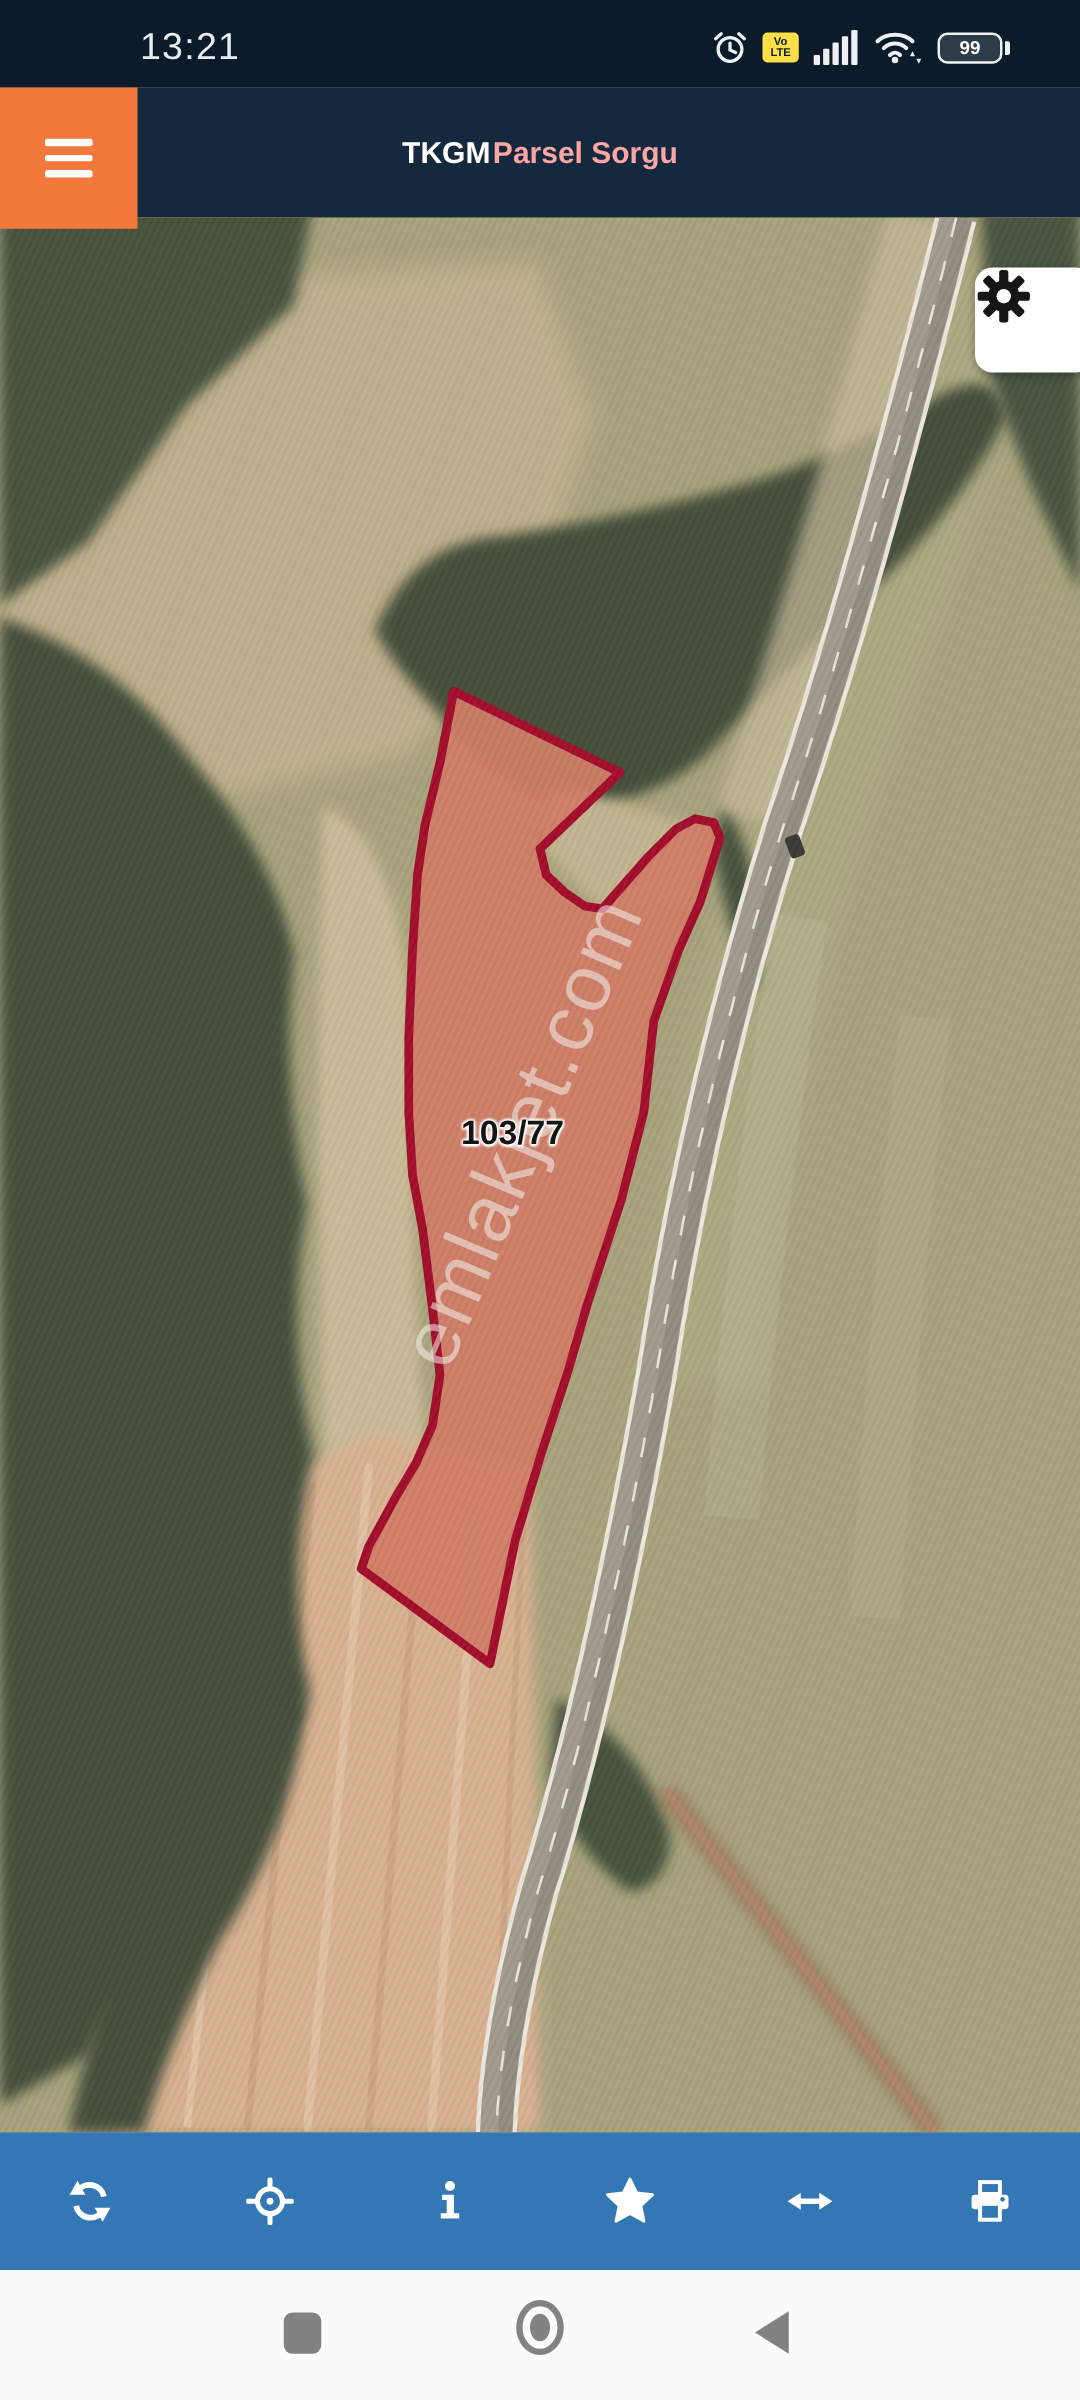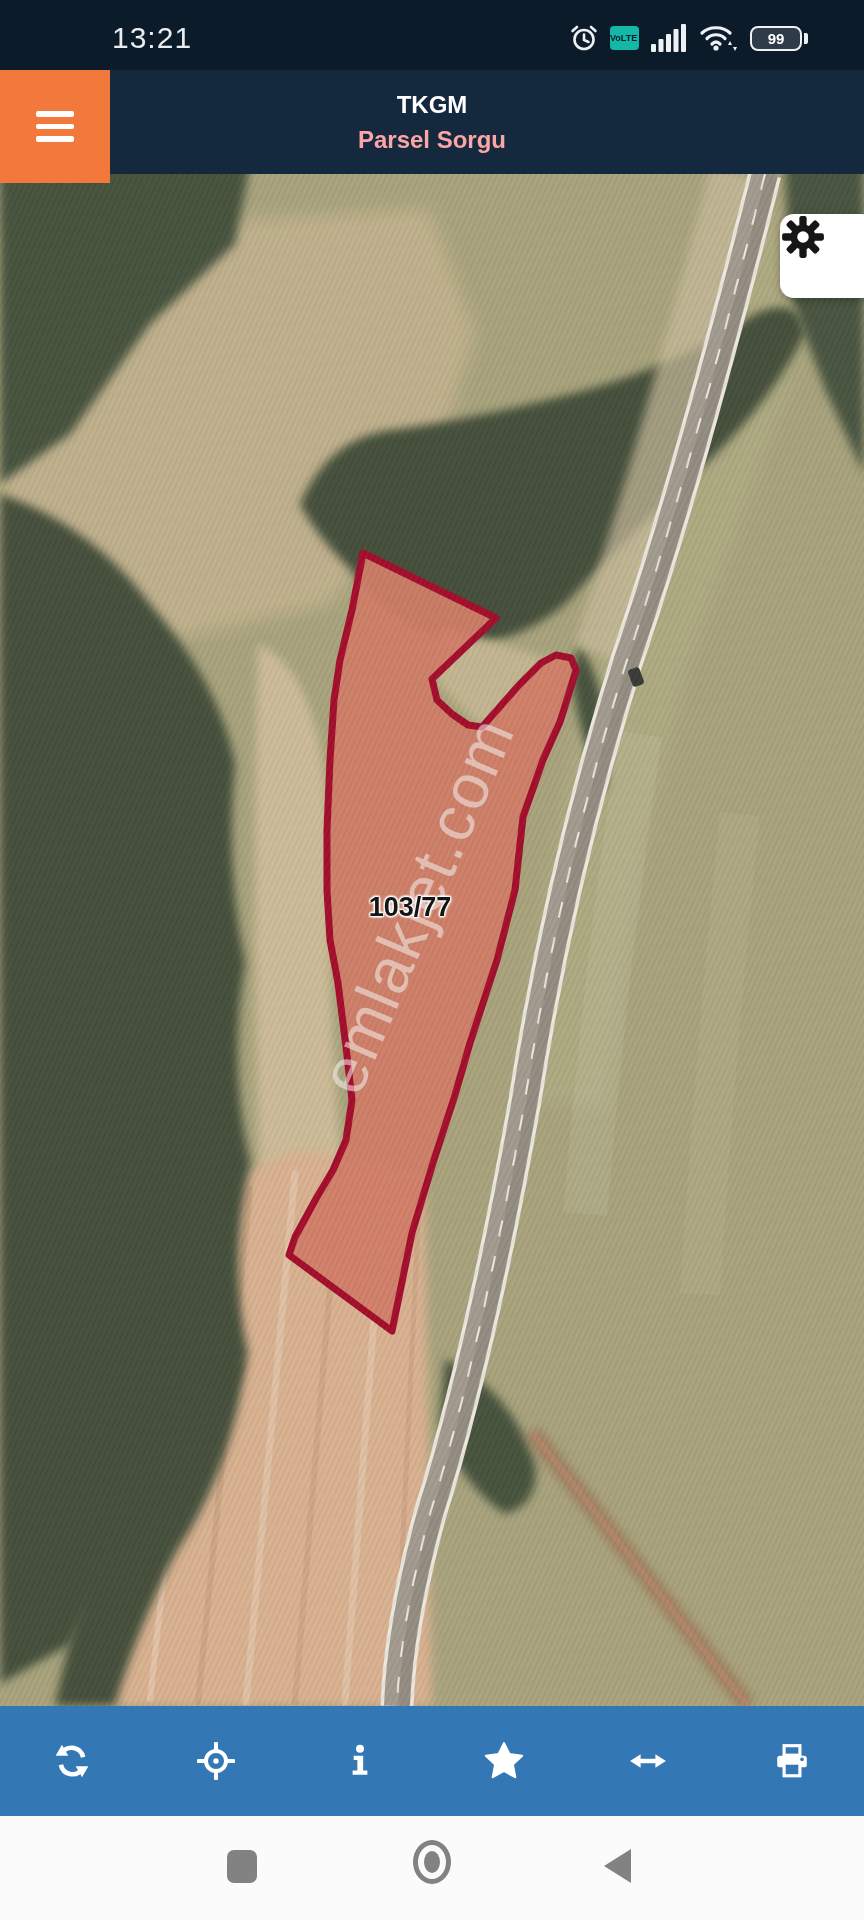--- a/index.html
+++ b/index.html
@@ -6,31 +6,31 @@
   *{box-sizing:border-box;}
   .phone{position:relative;width:864px;height:1920px;overflow:hidden;
          font-family:"Liberation Sans",sans-serif;background:#a8a37c;}
 
   
   .status-bar{position:absolute;left:0;top:0;width:864px;height:70px;background:#0c1b2a;
               display:flex;align-items:center;justify-content:space-between;
               padding:6px 56px 0 112px;}
   .status-time{color:#e9edf1;font-size:30px;letter-spacing:1px;}
   .status-icons{display:flex;align-items:center;gap:11px;}
-  .volte-badge{background:#14b8a6;color:#0c1b2a;border-radius:4px;width:29px;height:24px;
-               display:flex;align-items:center;justify-content:flex-start;
+  .volte-badge{background:#fde047;color:#0c1b2a;border-radius:4px;width:29px;height:24px;
+               display:flex;flex-direction:column;align-items:center;justify-content:center;
                font-size:9px;font-weight:bold;line-height:9px;}
   .battery{position:relative;width:52px;height:25px;border:2.5px solid #eef1f4;border-radius:8px;
            background:rgba(255,255,255,.14);display:flex;align-items:center;justify-content:center;}
   .battery-label{color:#fff;font-size:15px;font-weight:bold;}
   .battery-nub{width:4px;height:11px;background:#eef1f4;border-radius:0 2px 2px 0;margin-left:2px;}
 
   
   .app-header{position:absolute;left:0;top:70px;width:864px;height:104px;background:#15293e;
-              display:flex;flex-direction:column;align-items:center;justify-content:center;gap:2px;}
+              display:flex;flex-direction:row;align-items:center;justify-content:center;gap:2px;}
   .app-title{color:#fff;font-size:24px;font-weight:bold;line-height:33px;}
   .app-subtitle{color:#fca5a5;font-size:24px;font-weight:bold;line-height:33px;}
   .menu-button{position:absolute;left:0;top:70px;width:110px;height:113px;background:#f2793b;
                z-index:30;display:flex;flex-direction:column;align-items:center;justify-content:center;
                gap:7px;border:none;cursor:pointer;}
   .menu-button span{display:block;width:38px;height:5.5px;background:#fff;border-radius:2px;}
 
   
   .map{position:absolute;left:0;top:174px;width:864px;height:1532px;overflow:hidden;}
   .map svg{position:absolute;left:0;top:0;}

